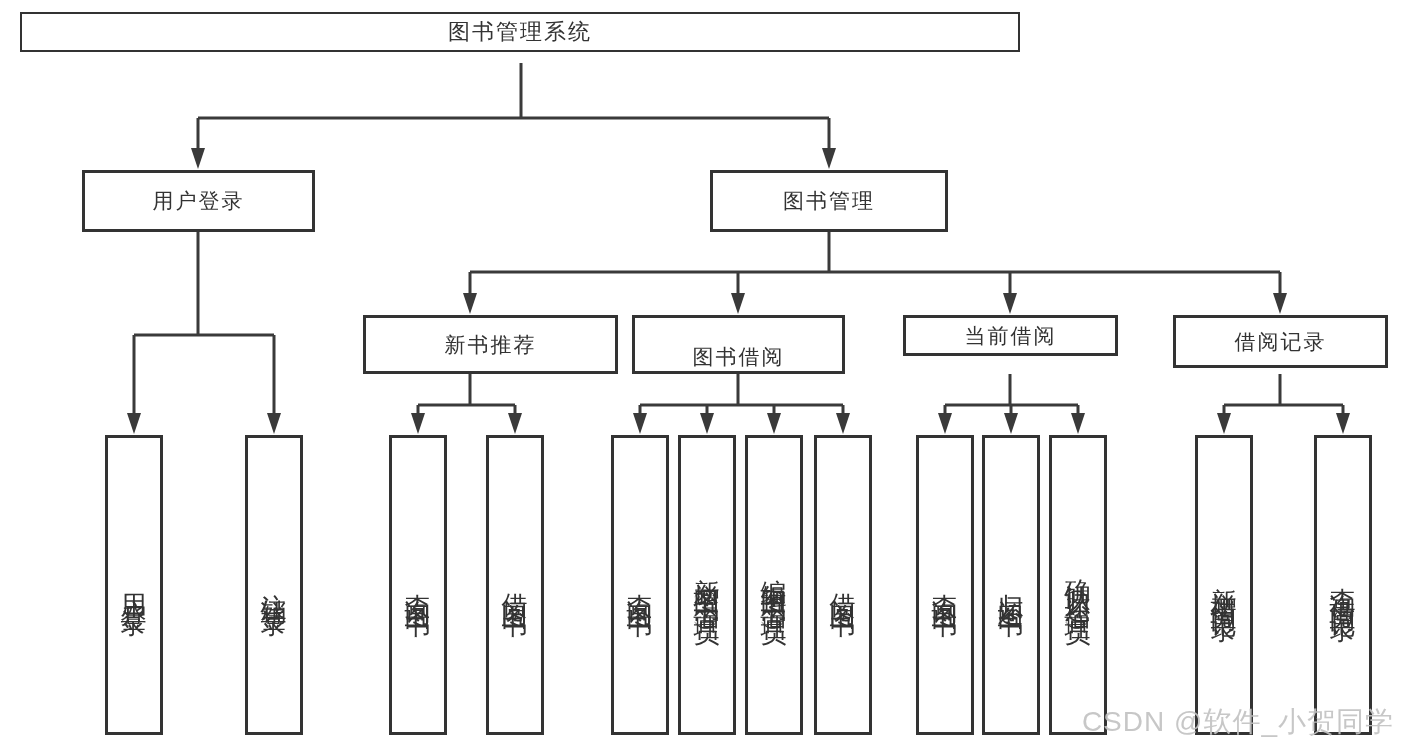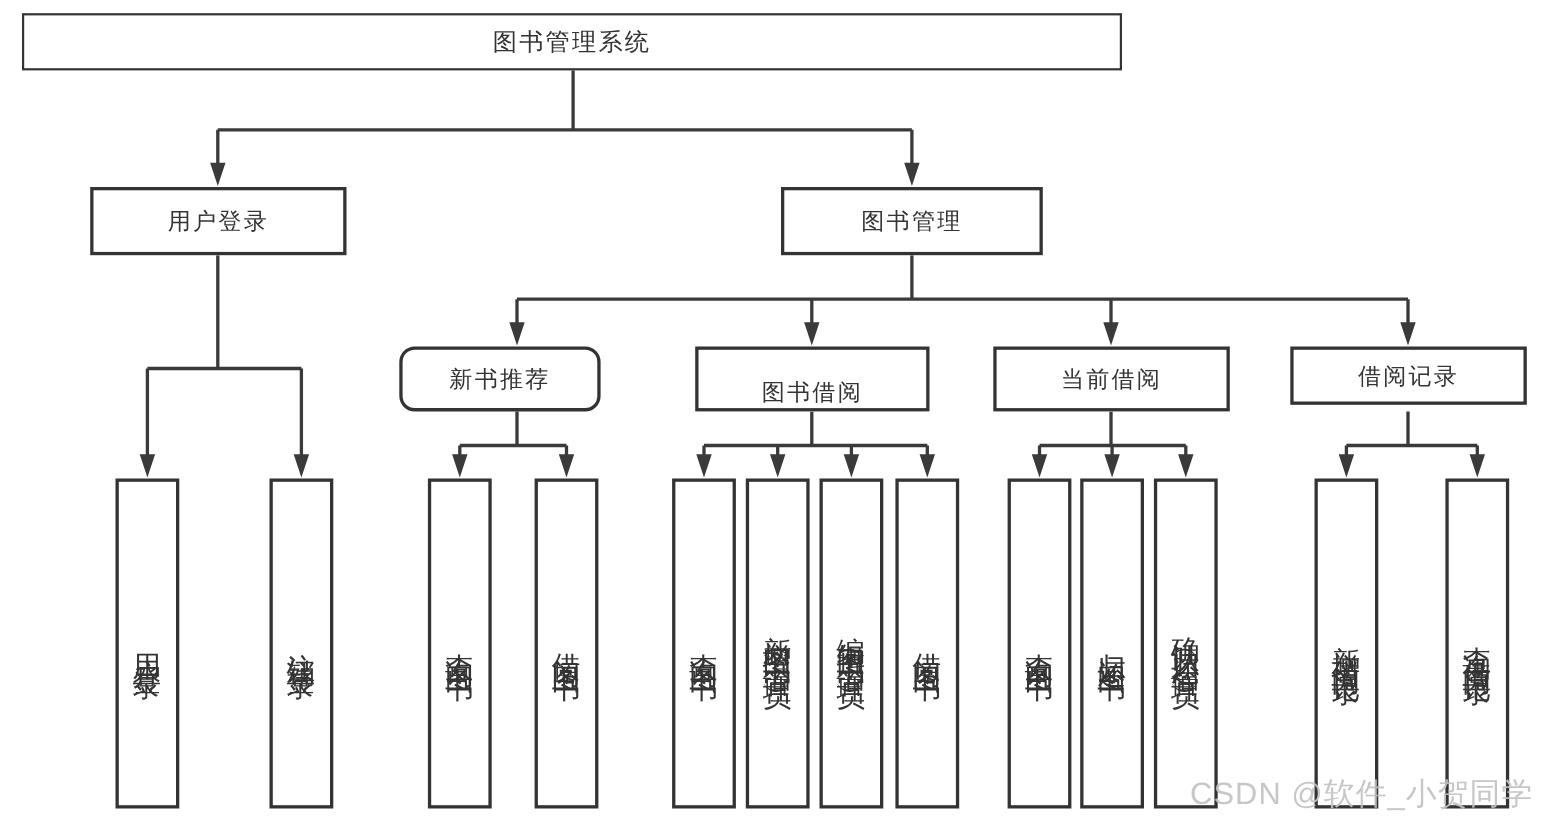--- a/index.html
+++ b/index.html
@@ -114,38 +114,38 @@
       M700 413 L714 413 L707 434 Z
       M767 413 L781 413 L774 434 Z
       M836 413 L850 413 L843 434 Z
       M938 413 L952 413 L945 434 Z
       M1004 413 L1018 413 L1011 434 Z
       M1071 413 L1085 413 L1078 434 Z
       M1217 413 L1231 413 L1224 434 Z
       M1336 413 L1350 413 L1343 434 Z"></path>
   </svg>
 
-  <div class="box root" style="left:20px; top:12px; width:1000px; height:52px;">
+  <div class="box root" style="left:20px; top:12px; width:1000px; height:40px;">
     <span>图书管理系统</span>
   </div>
 
   <div class="box h" style="left:82px; top:170px; width:233px; height:62px;">
     <span>用户登录</span>
   </div>
   <div class="box h" style="left:710px; top:170px; width:238px; height:62px;">
     <span>图书管理</span>
   </div>
 
-  <div class="box h" style="left:363px; top:315px; width:183px; height:59px;border-radius:14px;">
+  <div class="box h" style="left:363px; top:315px; width:255px; height:59px;">
     <span>新书推荐</span>
   </div>
   <div class="box h" style="left:632px; top:315px; width:213px; height:59px;align-items:flex-end;">
     <span>图书借阅</span>
   </div>
-  <div class="box h" style="left:903px; top:315px; width:215px; height:59px;">
+  <div class="box h" style="left:903px; top:315px; width:215px; height:41px;">
     <span>当前借阅</span>
   </div>
   <div class="box h" style="left:1173px; top:315px; width:215px; height:53px;">
     <span>借阅记录</span>
   </div>
 
   <div class="box v" style="left:105px; top:435px; width:58px; height:300px;">
     <span class="vtext">用户登录</span>
   </div>
   <div class="box v" style="left:245px; top:435px; width:58px; height:300px;">

